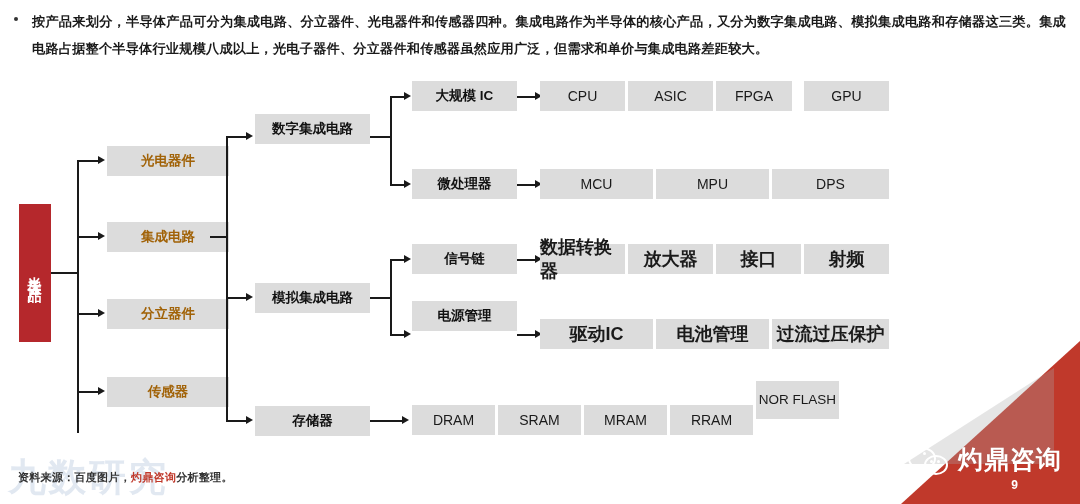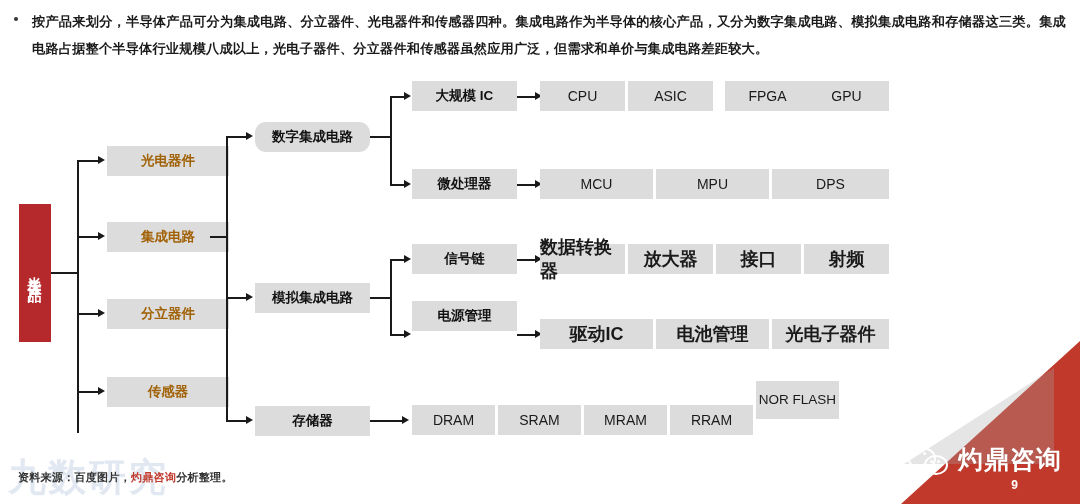--- a/index.html
+++ b/index.html
@@ -174,21 +174,21 @@
 
     <div class="ln lnh" style="left:226px;top:76px;width:22px;"></div>
     <div class="arrow" style="left:246px;top:72px;"></div>
 
     <div class="ln lnh" style="left:226px;top:237px;width:22px;"></div>
     <div class="arrow" style="left:246px;top:233px;"></div>
 
     <div class="ln lnh" style="left:226px;top:360px;width:22px;"></div>
     <div class="arrow" style="left:246px;top:356px;"></div>
 
-    <div class="lvl2" style="top:62px;border-radius:11px;">数字集成电路</div>
+    <div class="lvl2" style="top:54px;">数字集成电路</div>
     <div class="lvl2" style="top:223px;">模拟集成电路</div>
     <div class="lvl2" style="top:346px;">存储器</div>
 
     <div class="ln lnh" style="left:370px;top:76px;width:22px;"></div>
     <div class="ln lnv" style="left:390px;top:36px;height:90px;"></div>
     <div class="ln lnh" style="left:390px;top:36px;width:16px;"></div>
     <div class="arrow" style="left:404px;top:32px;"></div>
     <div class="ln lnh" style="left:390px;top:124px;width:16px;"></div>
     <div class="arrow" style="left:404px;top:120px;"></div>
 
@@ -200,21 +200,21 @@
     <div class="arrow" style="left:404px;top:270px;"></div>
 
     <div class="ln lnh" style="left:370px;top:360px;width:34px;"></div>
     <div class="arrow" style="left:402px;top:356px;"></div>
 
     <div class="lvl3" style="top:21px;">大规模 IC</div>
     <div class="ln lnh" style="left:517px;top:36px;width:20px;"></div>
     <div class="arrow" style="left:535px;top:32px;"></div>
     <div class="leaf en" style="left:540px;top:21px;width:85px;">CPU</div>
     <div class="leaf en" style="left:628px;top:21px;width:85px;">ASIC</div>
-    <div class="leaf en" style="left:716px;top:21px;width:85px;margin-left:9px;">FPGA</div>
+    <div class="leaf en" style="left:716px;top:21px;width:76px;">FPGA</div>
     <div class="leaf en" style="left:804px;top:21px;width:85px;">GPU</div>
 
     <div class="lvl3" style="top:109px;">微处理器</div>
     <div class="ln lnh" style="left:517px;top:124px;width:20px;"></div>
     <div class="arrow" style="left:535px;top:120px;"></div>
     <div class="leaf en" style="left:540px;top:109px;width:113px;">MCU</div>
     <div class="leaf en" style="left:656px;top:109px;width:113px;">MPU</div>
     <div class="leaf en" style="left:772px;top:109px;width:117px;">DPS</div>
 
     <div class="lvl3" style="top:184px;">信号链</div>
@@ -223,21 +223,21 @@
     <div class="leaf cnleaf" style="left:540px;top:184px;width:85px;">数据转换器</div>
     <div class="leaf cnleaf" style="left:628px;top:184px;width:85px;">放大器</div>
     <div class="leaf cnleaf" style="left:716px;top:184px;width:85px;">接口</div>
     <div class="leaf cnleaf" style="left:804px;top:184px;width:85px;">射频</div>
 
     <div class="lvl3" style="top:241px;">电源管理</div>
     <div class="ln lnh" style="left:517px;top:274px;width:20px;"></div>
     <div class="arrow" style="left:535px;top:270px;"></div>
     <div class="leaf cnleaf" style="left:540px;top:259px;width:113px;">驱动IC</div>
     <div class="leaf cnleaf" style="left:656px;top:259px;width:113px;">电池管理</div>
-    <div class="leaf cnleaf" style="left:772px;top:259px;width:117px;">光电子器件</div>
+    <div class="leaf cnleaf" style="left:772px;top:259px;width:117px;">过流过压保护</div>
 
     <div class="leaf en" style="left:412px;top:345px;width:83px;">DRAM</div>
     <div class="leaf en" style="left:498px;top:345px;width:83px;">SRAM</div>
     <div class="leaf en" style="left:584px;top:345px;width:83px;">MRAM</div>
     <div class="leaf en" style="left:670px;top:345px;width:83px;">RRAM</div>
     <div class="leaf en two-line" style="left:756px;top:321px;width:83px;">NOR FLASH</div>
 
   </div>
 
   <div class="wm-left">九数研究</div>

